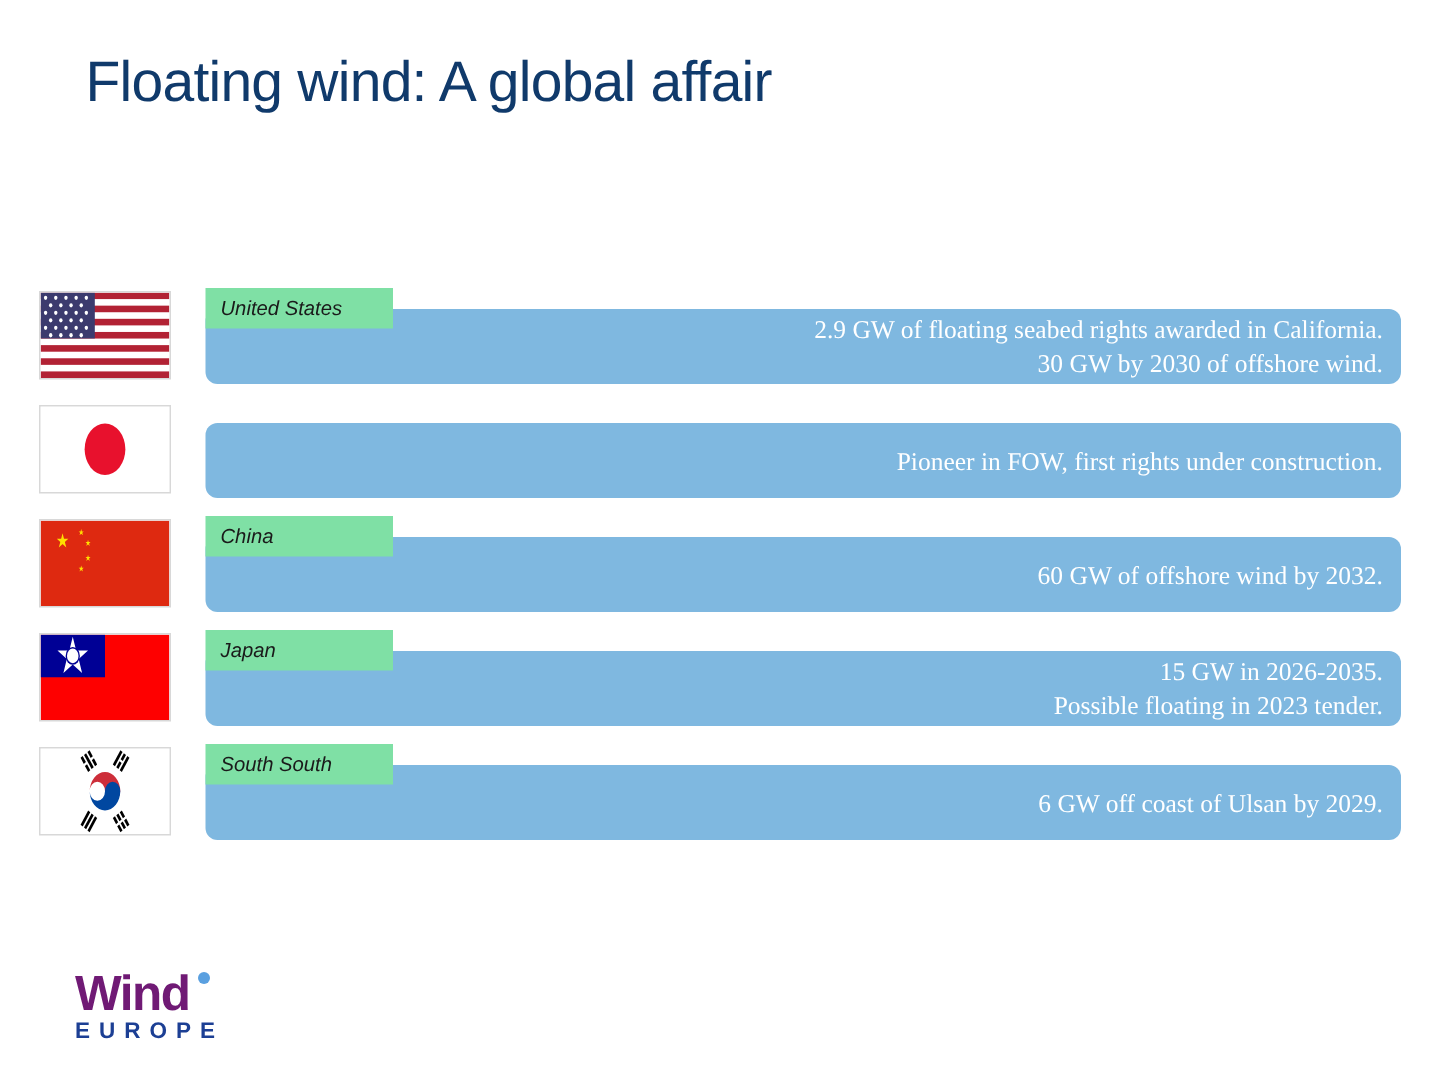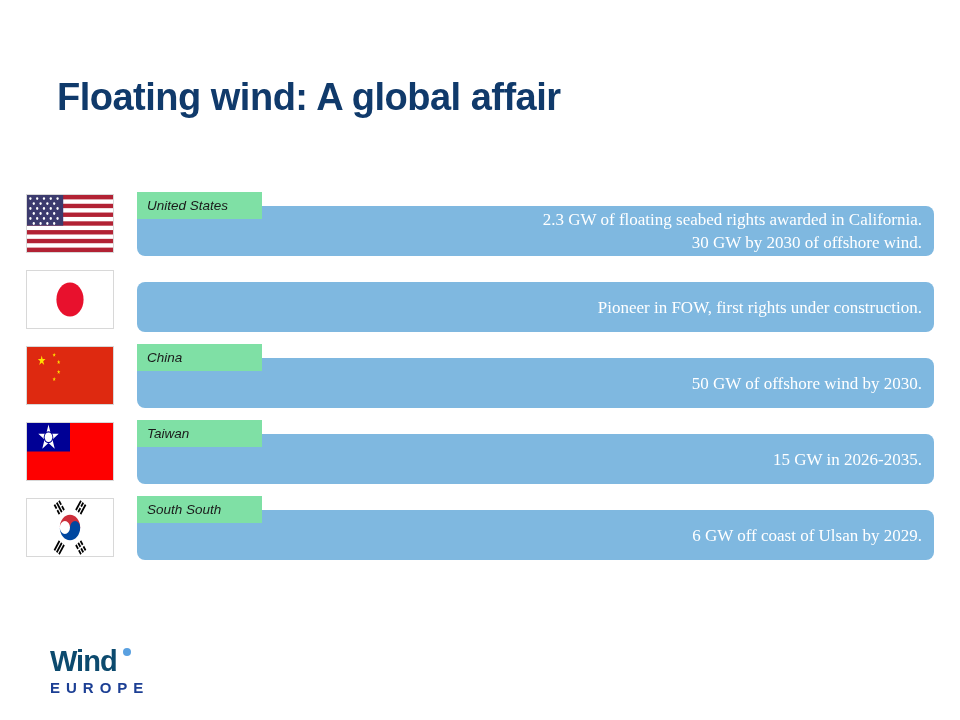--- a/index.html
+++ b/index.html
@@ -19,23 +19,22 @@
     width: 960px;
     height: 720px;
   }
   .slide-title {
     position: absolute;
     left: 57px;
     top: 34px;
     font-size: 38px;
     color: #103a6b;
     letter-spacing: -0.5px;
-    font-weight: bold;
+    font-weight: normal;
     white-space: nowrap;
-    margin-top: 42px;
   }
   .rows {
     position: absolute;
     left: 26px;
     top: 192px;
     width: 908px;
   }
   .row {
     position: relative;
     height: 76px;
@@ -97,23 +96,23 @@
     font-style: italic;
   }
   
   .logo {
     position: absolute;
     left: 50px;
     top: 645px;
     width: 170px;
   }
   .logo-word {
-    font-size: 29px;
+    font-size: 33px;
     font-weight: bold;
-    color: #0c4a6e;
+    color: #701a75;
     letter-spacing: -1px;
     line-height: 33px;
     position: relative;
     display: inline-block;
     text-align: right;
   }
   .logo-dot {
     position: absolute;
     right: -14px;
     top: 3px;
@@ -181,21 +180,21 @@
               <circle cx="12" cy="20" r="1"></circle>
               <circle cx="18" cy="20" r="1"></circle>
               <circle cx="24" cy="20" r="1"></circle>
           </g>
         </svg>
       </div>
       <div class="country-tag">
         <span>United States</span>
       </div>
       <div class="bar">
-        <div class="line">2.3 GW of floating seabed rights awarded in California.</div>
+        <div class="line">2.9 GW of floating seabed rights awarded in California.</div>
         <div class="line">30 GW by 2030 of offshore wind.</div>
       </div>
     </div>
 
     <div class="row">
       <div class="flag">
         <svg viewBox="0 0 76 40" preserveAspectRatio="none">
           <rect width="76" height="40" fill="#ffffff"></rect>
           <circle cx="38" cy="20" r="12" fill="#e8112d"></circle>
         </svg>
@@ -215,43 +214,44 @@
             <polygon points="28,9 29,11.9 26.5,10.1 29.5,10.1 27,11.9"></polygon>
             <polygon points="28,16 29,18.9 26.5,17.1 29.5,17.1 27,18.9"></polygon>
             <polygon points="24,21 25,23.9 22.5,22.1 25.5,22.1 23,23.9"></polygon>
           </g>
         </svg>
       </div>
       <div class="country-tag">
         <span>China</span>
       </div>
       <div class="bar">
-        <div class="line">50 GW of offshore wind by 2030.</div>
+        <div class="line">60 GW of offshore wind by 2032.</div>
       </div>
     </div>
 
     <div class="row">
       <div class="flag">
         <svg viewBox="0 0 76 40" preserveAspectRatio="none">
           <rect width="76" height="40" fill="#fe0000"></rect>
           <rect width="38" height="20" fill="#000095"></rect>
           <g transform="translate(19,10)">
             <g fill="#ffffff">
               <polygon points="0,-9 2,-2.5 9,-2.5 3.5,1.5 5.5,8 0,4 -5.5,8 -3.5,1.5 -9,-2.5 -2,-2.5"></polygon>
             </g>
             <circle cx="0" cy="0" r="4.2" fill="#000095"></circle>
             <circle cx="0" cy="0" r="3.4" fill="#ffffff"></circle>
           </g>
         </svg>
       </div>
       <div class="country-tag">
-        <span>Taiwan</span>
+        <span>Japan</span>
       </div>
       <div class="bar">
         <div class="line">15 GW in 2026-2035.</div>
+        <div class="line">Possible floating in 2023 tender.</div>
       </div>
     </div>
 
     <div class="row">
       <div class="flag">
         <svg viewBox="0 0 76 40" preserveAspectRatio="none">
           <rect width="76" height="40" fill="#ffffff"></rect>
           <g transform="translate(38,20)">
             <path d="M -9,0 A 9,9 0 0 1 9,0 A 4.5,4.5 0 0 1 0,0 A 4.5,4.5 0 0 0 -9,0 Z" fill="#cd2e3a"></path>
             <path d="M -9,0 A 4.5,4.5 0 0 0 0,0 A 4.5,4.5 0 0 1 9,0 A 9,9 0 0 1 -9,0 Z" fill="#0047a0"></path>

